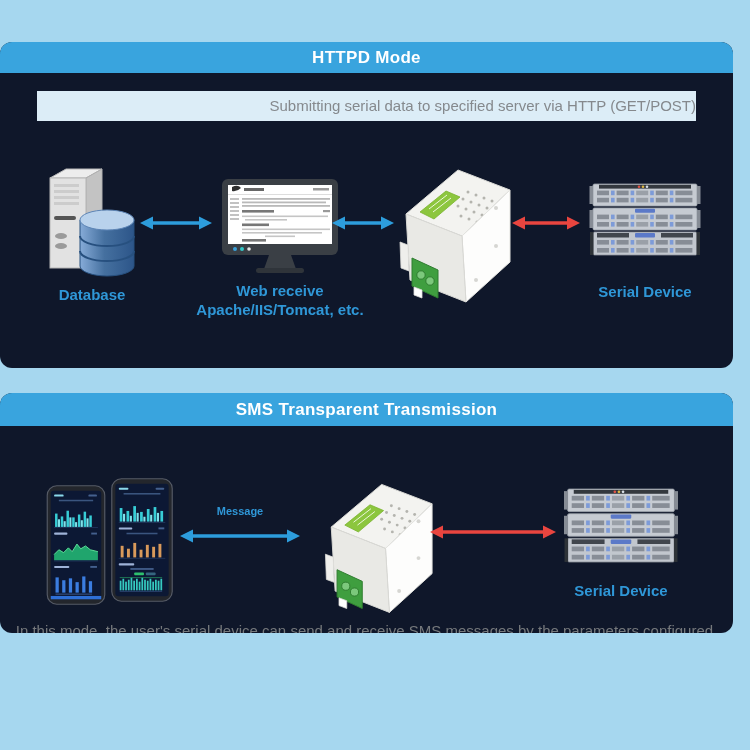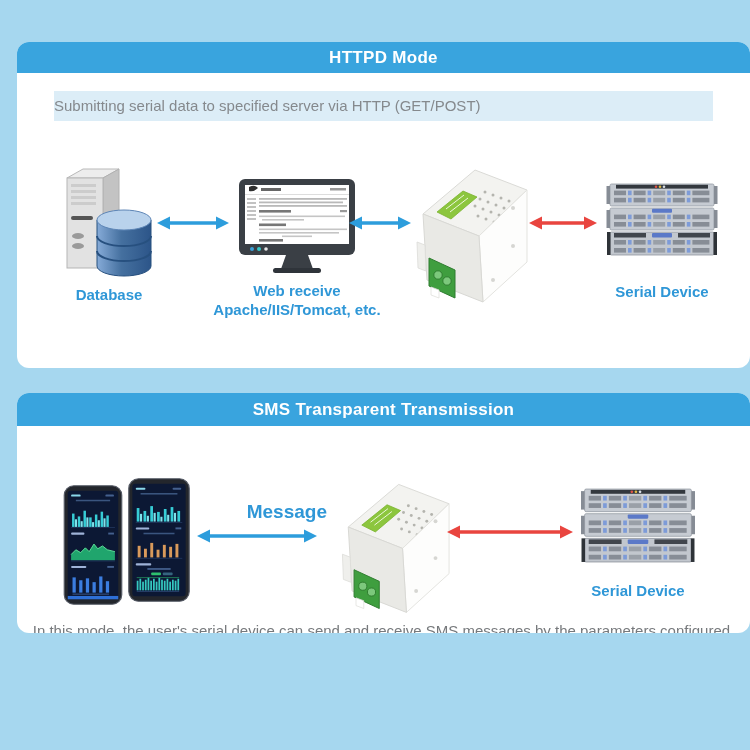--- a/index.html
+++ b/index.html
@@ -5,23 +5,23 @@
   * { margin:0; padding:0; box-sizing:border-box; }
   html,body { width:750px; height:750px; }
   body {
     background:#a6d7ef;
     font-family:"Liberation Sans", sans-serif;
     position:relative;
     overflow:hidden;
   }
   .panel {
     position:absolute;
-    left:17px;
+    left:0;
     width:733px;
-    background:#ffffff;
+    background:#0f172a;
     border-radius:12px;
     overflow:hidden;
   }
   #panel-httpd { top:42px; height:326px; }
   #panel-sms   { top:393px; height:240px; }
   .panel-header {
     height:31px;
     background:#39a4de;
     color:#ffffff;
     font-size:17px;
@@ -30,35 +30,35 @@
     line-height:31px;
     letter-spacing:0.3px;
   }
   .subtitle-band {
     position:absolute;
     left:37px; top:49px;
     width:659px; height:30px;
     background:#dcedf7;
     color:#85898d;
     font-size:15px;
-    text-align:left;
+    text-align:right;
     line-height:30px;
   }
   .node { position:absolute; text-align:center; }
   .node svg { display:block; margin:0 auto; }
   .node-label {
     color:#2f97d7;
     font-size:15px;
     font-weight:600;
     line-height:19px;
   }
   .arrow { position:absolute; }
   .arrow svg { display:block; }
   .message-group { position:absolute; left:170px; top:110px; width:140px; text-align:center; }
-  .message-label { color:#2f97d7; font-size:19px; font-weight:600; line-height:17px;text-align:right; }
+  .message-label { color:#2f97d7; font-size:11px; font-weight:600; line-height:17px; }
   .message-group svg { display:block; margin:7px auto 0 auto; }
   .phones { position:absolute; left:45px; top:85px; width:140px; }
   .phones svg { display:inline-block; vertical-align:top; }
   .phone-left { margin-top:7px; margin-right:3px; }
   .description {
     position:absolute;
     left:0; right:0; top:223px;
     text-align:center;
     color:#76797c;
     font-size:15px;

